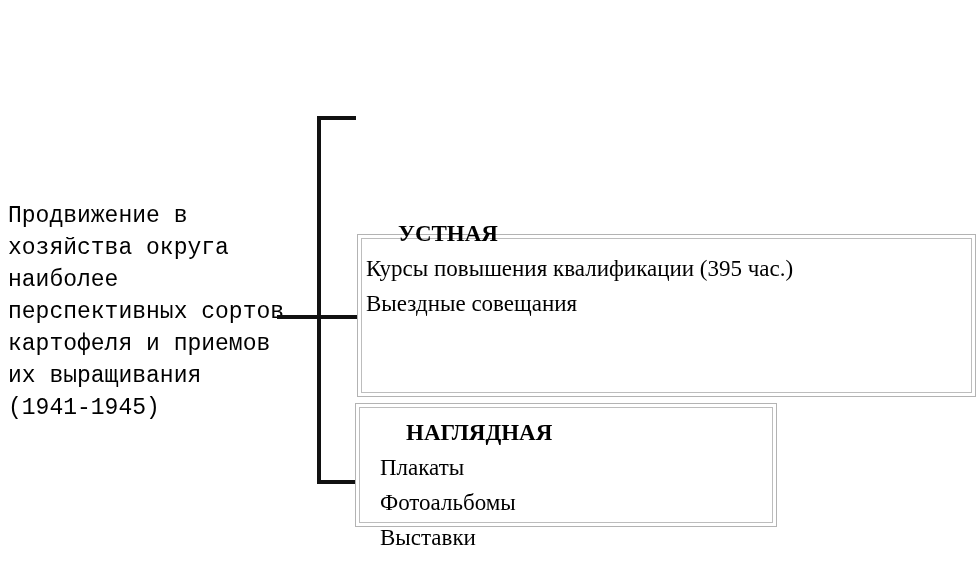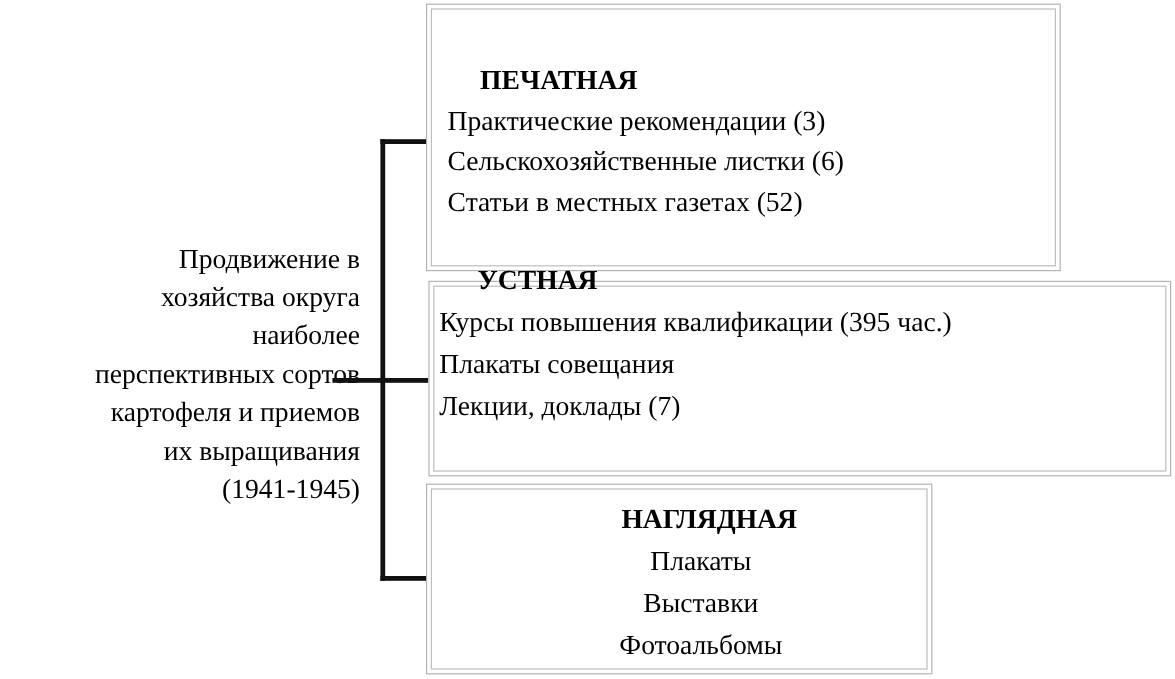--- a/index.html
+++ b/index.html
@@ -16,24 +16,25 @@
     color: #000000;
     overflow: hidden;
   }
 
   
   .root-label {
     position: absolute;
     left: 8px;
     top: 200px;
     width: 292px;
-    text-align: right;
+    text-align: left;
     font-size: 23px;
     line-height: 32px;
     white-space: pre-line;
+    font-family: Liberation Mono, monospace;
   }
 
   
   .cline {
     position: absolute;
     background: #111111;
   }
   .cline.vline   { left: 317px; top: 116px; width: 4px;  height: 368px; }
   .cline.stub-top    { left: 317px; top: 116px; width: 39px; height: 4px; }
   .cline.stub-middle { left: 277px; top: 315px; width: 80px; height: 4px; }
@@ -68,56 +69,49 @@
   }
 
   .box-pechatnaya { left: 355px; top: 3px;   width: 529px; height: 223px; }
   .box-pechatnaya .box-title { margin: 46px 0 0 44px; }
   .box-pechatnaya .box-item  { margin-left: 17px; }
 
   .box-ustnaya    { left: 357px; top: 234px; width: 619px; height: 163px; }
   .box-ustnaya .box-title { margin: -18px 0 0 40px; }
   .box-ustnaya .box-item  { margin-left: 8px; line-height: 35px; }
 
-  .box-naglyadnaya { left: 355px; top: 403px; width: 422px; height: 159px; text-align: center; }
+  .box-naglyadnaya { left: 355px; top: 403px; width: 422px; height: 124px; }
   .box-naglyadnaya .box-title { margin: 12px 0 0 50px; }
-  .box-naglyadnaya .box-item  { margin-left: 36px; line-height: 35px; }
+  .box-naglyadnaya .box-item  { margin-left: 24px; line-height: 35px; }
 </style>
 </head>
 <body>
 
 <div class="canvas">
 
   <div class="root-label">Продвижение в
 хозяйства округа
 наиболее
 перспективных сортов
 картофеля и приемов
 их выращивания
 (1941-1945)</div>
 
   <div class="cline vline"></div>
   <div class="cline stub-top"></div>
   <div class="cline stub-middle"></div>
   <div class="cline stub-bottom"></div>
 
-  <div class="branch-box box-pechatnaya">
-    <div class="box-title">ПЕЧАТНАЯ</div>
-    <div class="box-item">Практические рекомендации (3)</div>
-    <div class="box-item">Сельскохозяйственные листки (6)</div>
-    <div class="box-item">Статьи в местных газетах (52)</div>
-  </div>
 
   <div class="branch-box box-ustnaya">
     <div class="box-title">УСТНАЯ</div>
     <div class="box-item">Курсы повышения квалификации (395 час.)</div>
-    <div class="box-item">Плакаты совещания</div>
-    <div class="box-item">Лекции, доклады (7)</div>
+    <div class="box-item">Выездные совещания</div>
   </div>
 
   <div class="branch-box box-naglyadnaya">
     <div class="box-title">НАГЛЯДНАЯ</div>
     <div class="box-item">Плакаты</div>
+    <div class="box-item">Фотоальбомы</div>
     <div class="box-item">Выставки</div>
-    <div class="box-item">Фотоальбомы</div>
   </div>
 
 </div>
 
 </body></html>

